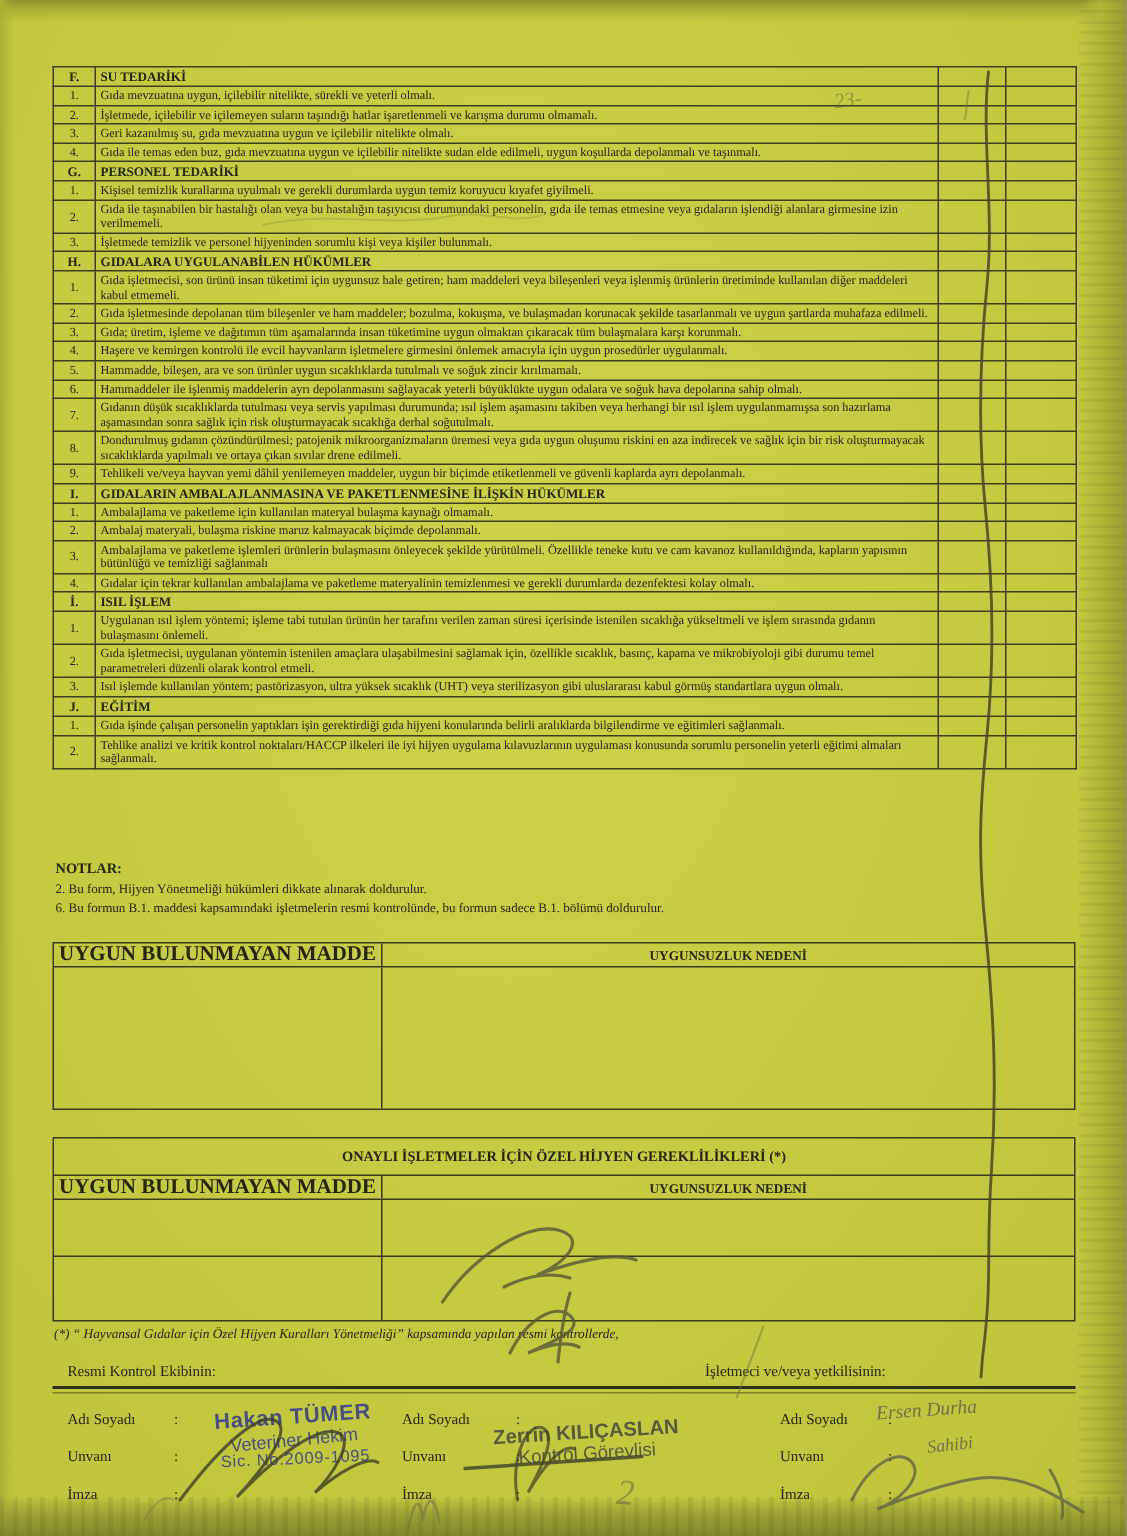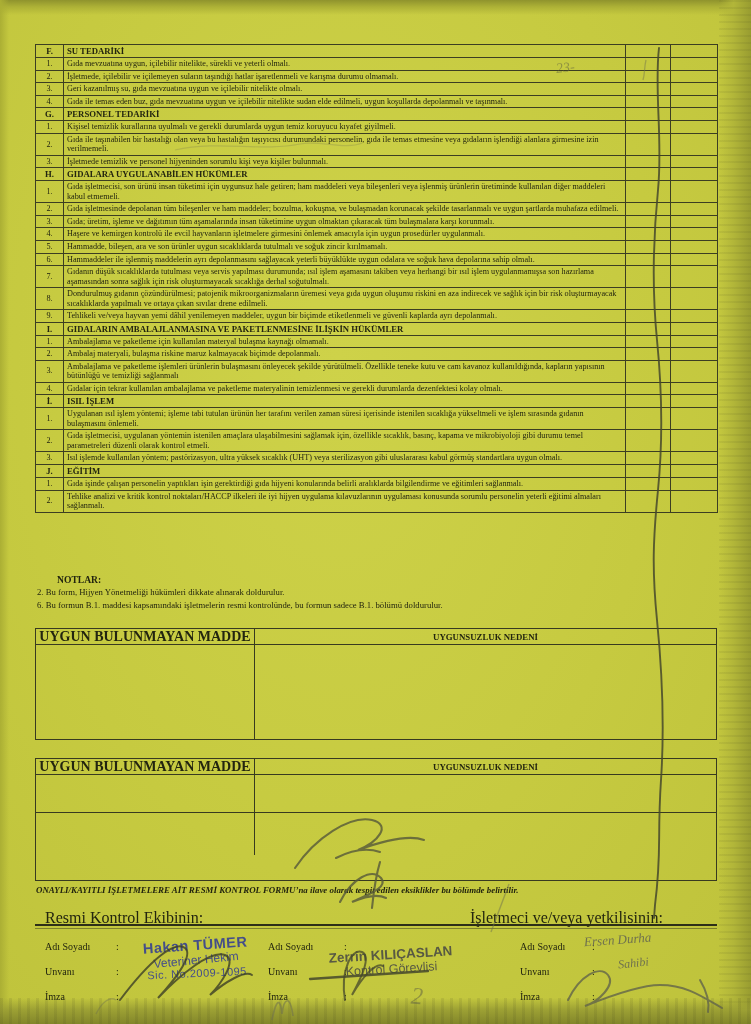--- a/index.html
+++ b/index.html
@@ -24,42 +24,42 @@
 
   
   table.checklist{position:absolute;left:35px;top:44px;width:682px;border-collapse:collapse;table-layout:fixed;}
   table.checklist td{border:1px solid #3c3e22;font-size:8.2px;line-height:1.16;padding:1px 3px;vertical-align:middle;}
   table.checklist td.num{text-align:center;padding:1px 1px;}
   table.checklist tr.sec td{font-weight:bold;font-size:8.7px;}
   col.c-num{width:28px;} col.c-desc{width:562px;} col.c-k1{width:45px;} col.c-k2{width:47px;}
 
   
   .notes{position:absolute;left:37px;top:574px;width:668px;}
-  .notes .nh{font-weight:bold;font-size:9.6px;margin-bottom:2px;margin-left:20px;}
+  .notes .nh{font-weight:bold;font-size:9.6px;margin-bottom:2px;}
   .notes .nl{font-size:8.7px;margin-bottom:3px;}
 
   
   .box-table{position:absolute;left:35px;width:682px;border:1.5px solid #383a20;box-sizing:border-box;}
   .bt-title{height:24px;border-bottom:1px solid #383a20;display:flex;align-items:center;justify-content:center;
     font-weight:bold;font-size:9.6px;}
   .bt-head{display:flex;height:15px;border-bottom:1px solid #383a20;}
   .bt-head .h1{width:218px;border-right:1px solid #383a20;display:flex;align-items:center;justify-content:center;
     font-weight:bold;font-size:14px;}
   .bt-head .h2{flex:1;display:flex;align-items:center;justify-content:center;font-weight:bold;font-size:8.8px;}
   .bt-body{position:relative;}
   .bt-body .vdiv{position:absolute;left:218px;top:0;bottom:0;width:1px;background:#383a20;}
   .bt-row-line{position:absolute;left:0;right:0;height:1px;background:#383a20;}
 
   
   .footnote{position:absolute;left:36px;top:884px;width:690px;}
   .footnote .f1{font-style:italic;font-size:8.9px;}
   .footnote .f2{font-style:italic;font-weight:bold;font-size:8.9px;margin-top:1px;}
 
   
-  .sig-head{position:absolute;top:909px;font-size:16px;}
+  .sig-head{position:absolute;top:909px;font-size:10px;}
   .sig-head.left{left:45px;}
   .sig-head.right{left:470px;}
   .sig-rule{position:absolute;left:35px;top:924px;width:682px;height:2px;background:#2d2f18;}
   .sig-rule2{position:absolute;left:35px;top:928px;width:682px;height:1px;background:rgba(45,47,24,.45);}
   .sig-label{position:absolute;font-size:10px;}
   .sig-colon{position:absolute;font-size:10px;}
 
   
   .stamp1{position:absolute;left:116px;top:937px;width:160px;text-align:center;
     font-family:"Liberation Sans", sans-serif;color:#3a4490;transform:rotate(-4deg);opacity:.92;}
@@ -297,32 +297,33 @@
     <div class="bt-head">
       <div class="h1">UYGUN BULUNMAYAN MADDE</div>
       <div class="h2">UYGUNSUZLUK NEDENİ</div>
     </div>
     <div class="bt-body" style="height:94px;">
       <div class="vdiv"></div>
     </div>
   </div>
 
   <div class="box-table" style="top:758px;height:123px;">
+    <div class="bt-title">ONAYLI İŞLETMELER İÇİN ÖZEL HİJYEN GEREKLİLİKLERİ (*)</div>
     <div class="bt-head">
       <div class="h1">UYGUN BULUNMAYAN MADDE</div>
       <div class="h2">UYGUNSUZLUK NEDENİ</div>
     </div>
     <div class="bt-body" style="height:80px;">
       <div class="vdiv"></div>
       <div class="bt-row-line" style="top:37px;"></div>
     </div>
   </div>
 
   <div class="footnote">
-    <div class="f2">ONAYLI/KAYITLI İŞLETMELERE AİT RESMİ KONTROL FORMU’na ilave olarak tespit edilen eksiklikler bu bölümde belirtilir.</div>
+    <div class="f1">(*) “ Hayvansal Gıdalar için Özel Hijyen Kuralları Yönetmeliği” kapsamında yapılan resmi kontrollerde,</div>
   </div>
 
   <div class="sig-head left">Resmi Kontrol Ekibinin:</div>
   <div class="sig-head right">İşletmeci ve/veya yetkilisinin:</div>
   <div class="sig-rule"></div>
   <div class="sig-rule2"></div>
 
   <div class="sig-label" style="left:45px;top:941px;">Adı Soyadı</div>
   <div class="sig-colon" style="left:116px;top:941px;">:</div>
   <div class="sig-label" style="left:45px;top:966px;">Unvanı</div>

